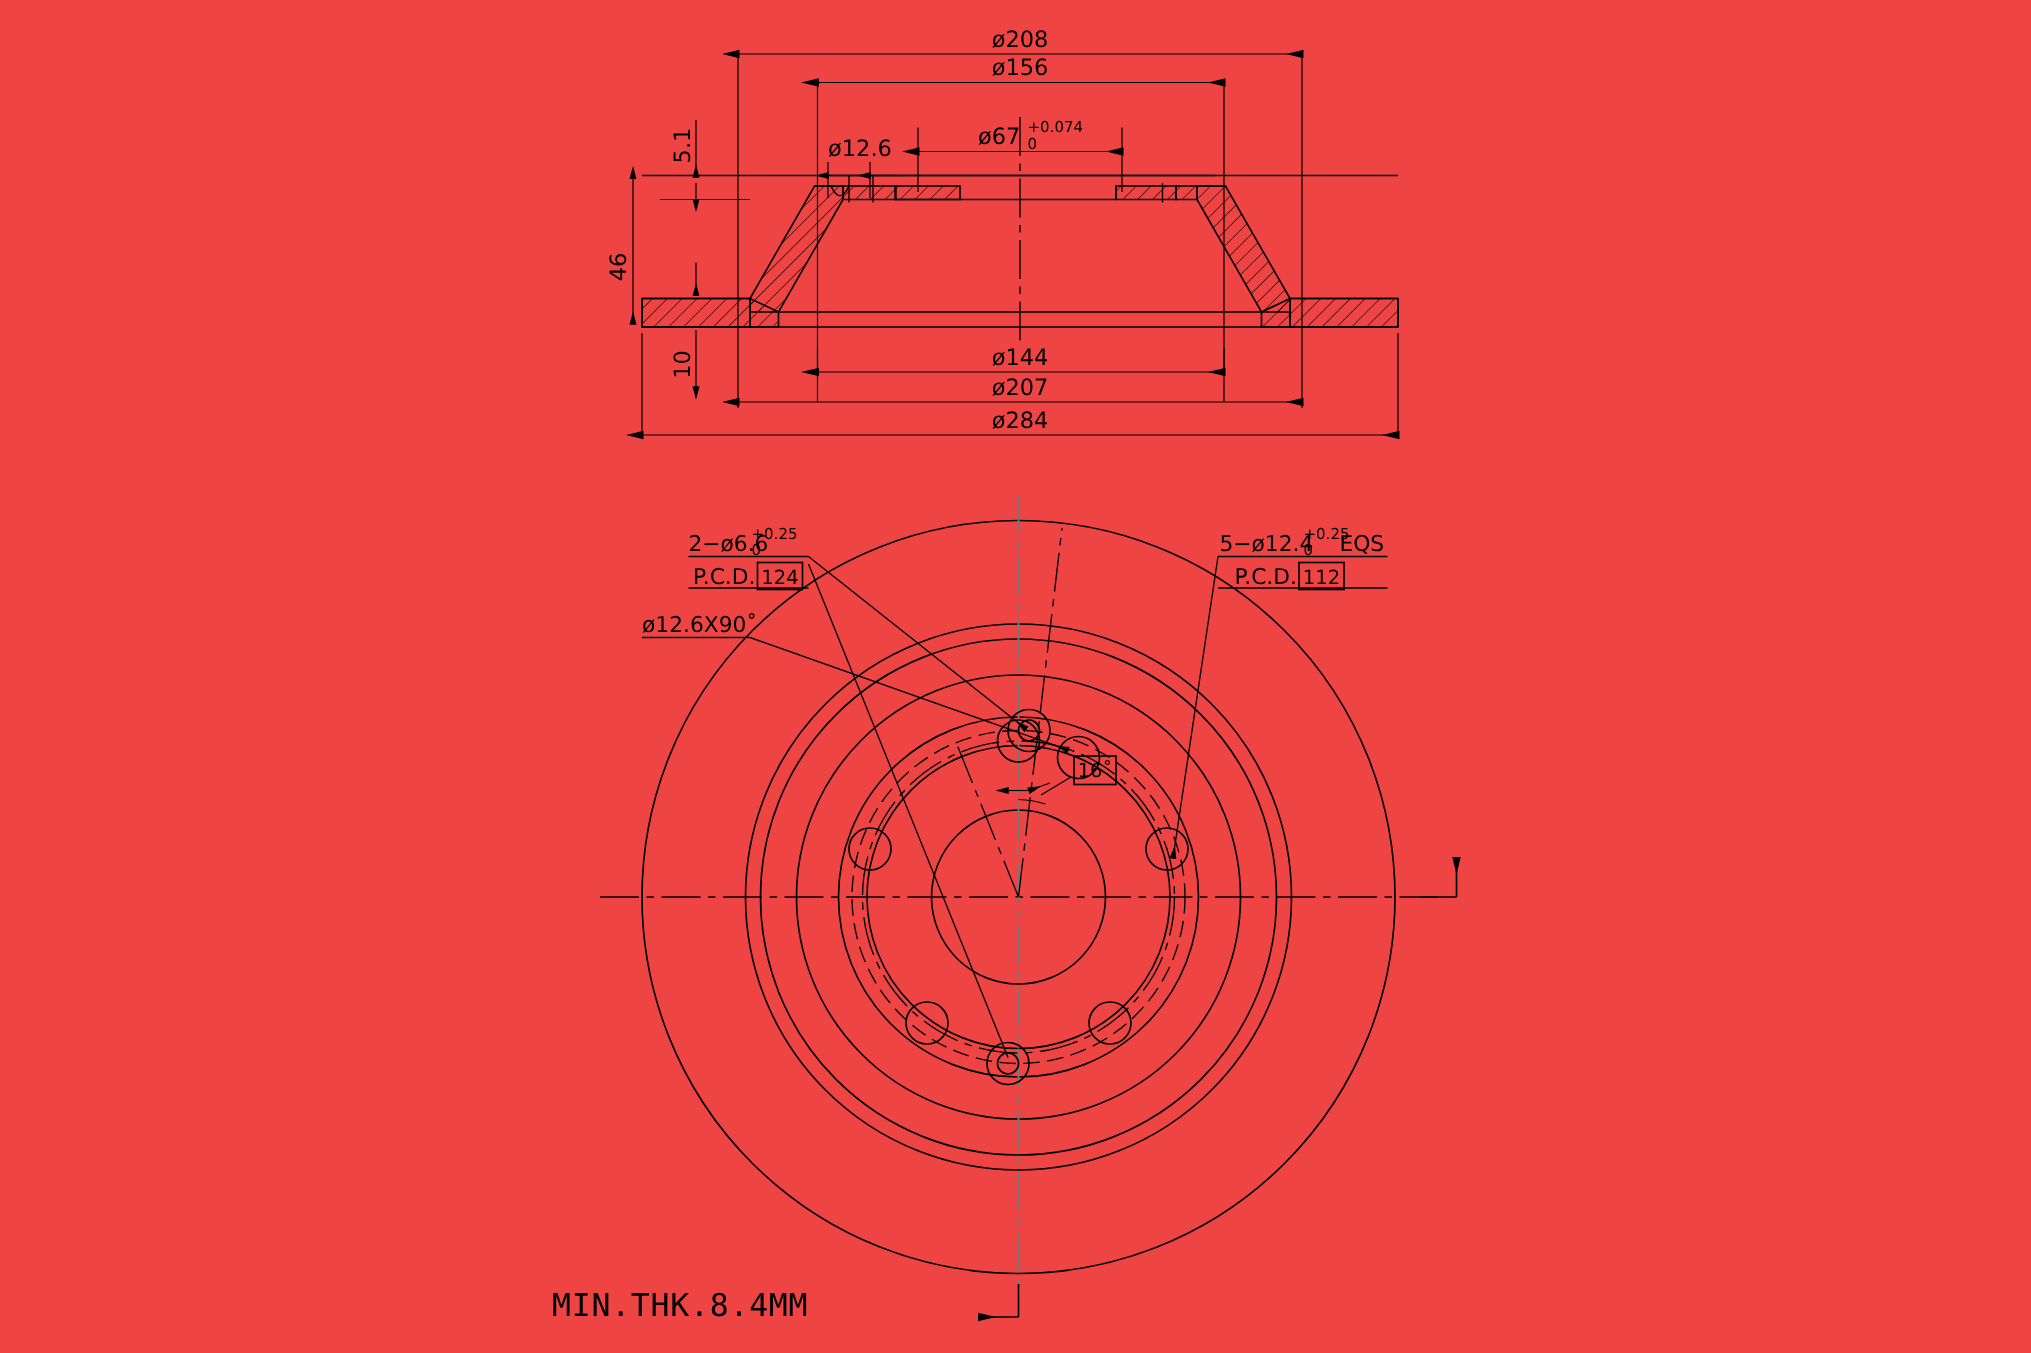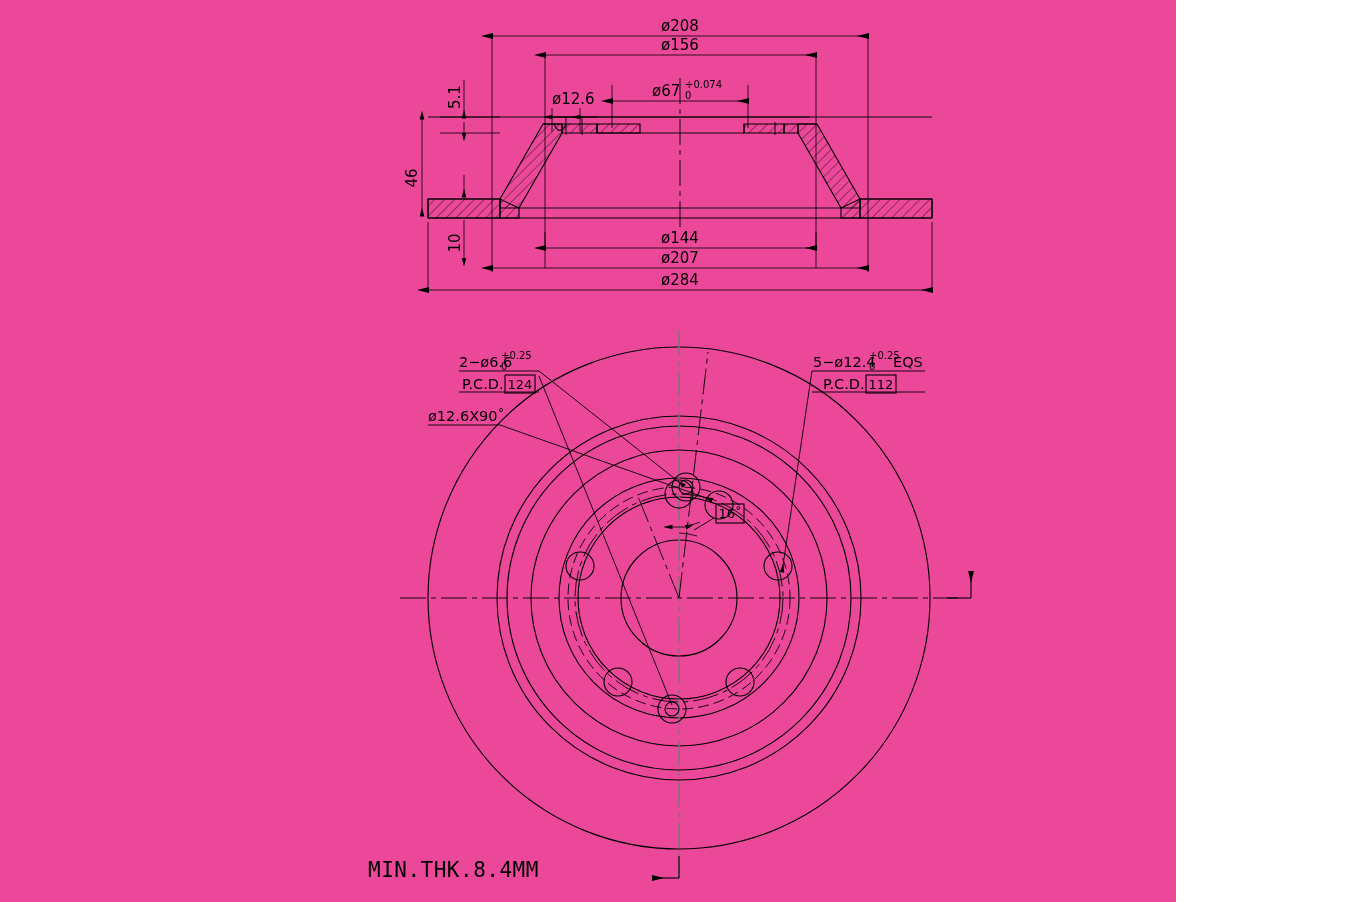--- a/index.html
+++ b/index.html
@@ -10,23 +10,23 @@
   }
   body {
     width: 1354px;
     height: 902px;
     font-family: "DejaVu Sans", sans-serif;
     overflow: hidden;
     position: relative;
   }
   #drawing-root {
     position: relative;
-    width: 1176px;
+    width: 1354px;
     height: 902px;
-    background: #ec4899;
+    background: #ef4444;
   }
   svg#cad {
     position: absolute;
     top: 0; left: 0;
     width: 1354px;
     height: 902px;
     display: block;
   }
   
   .obj      { stroke:#000; stroke-width:1.1; fill:none; }

